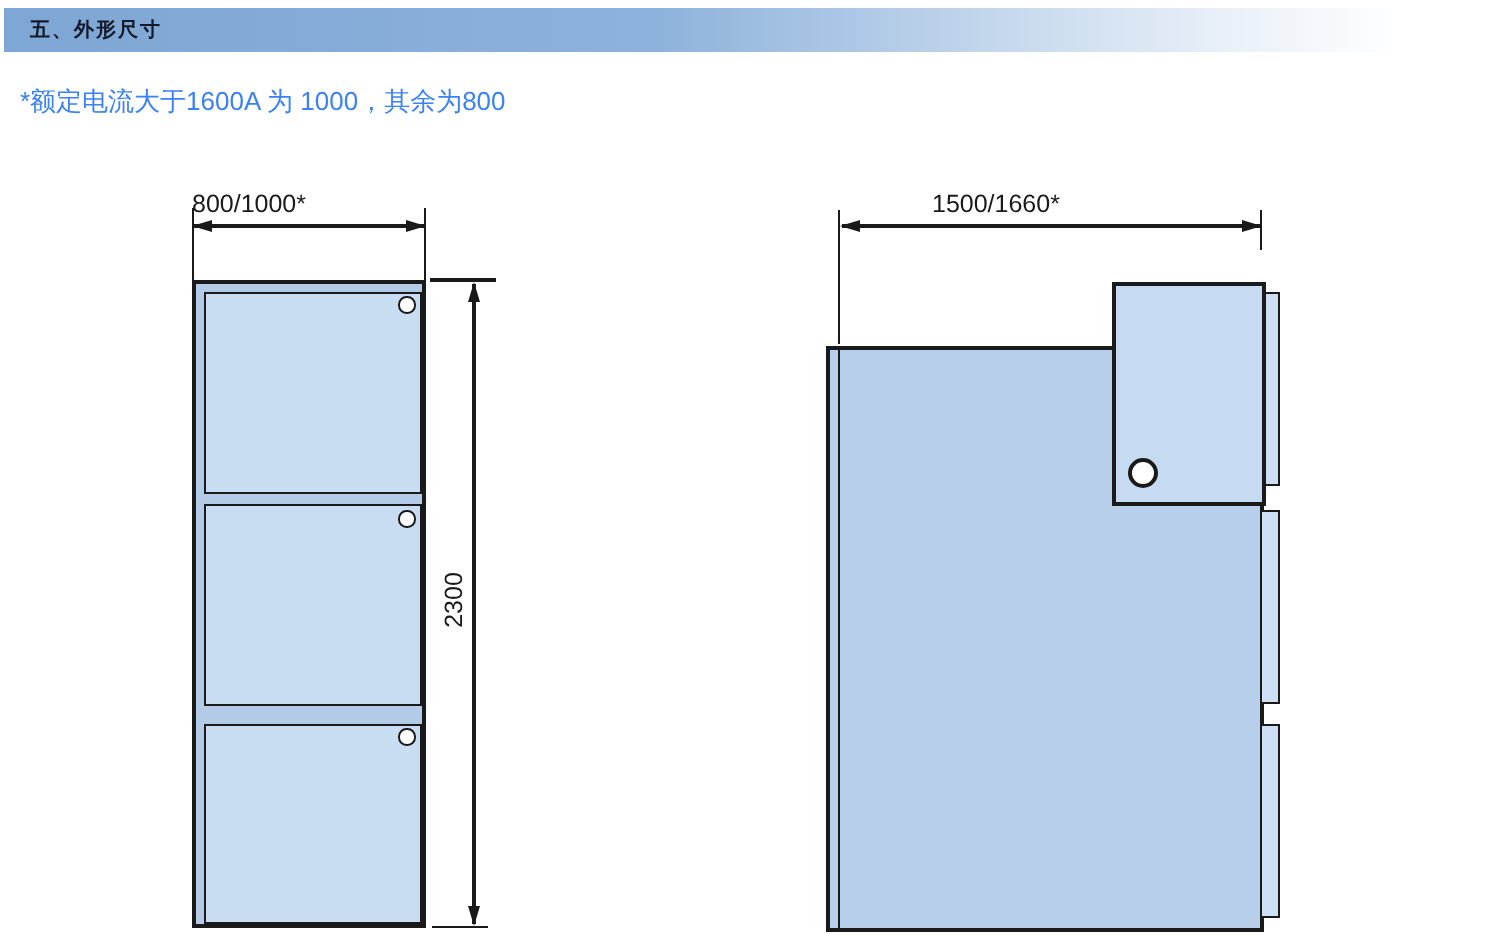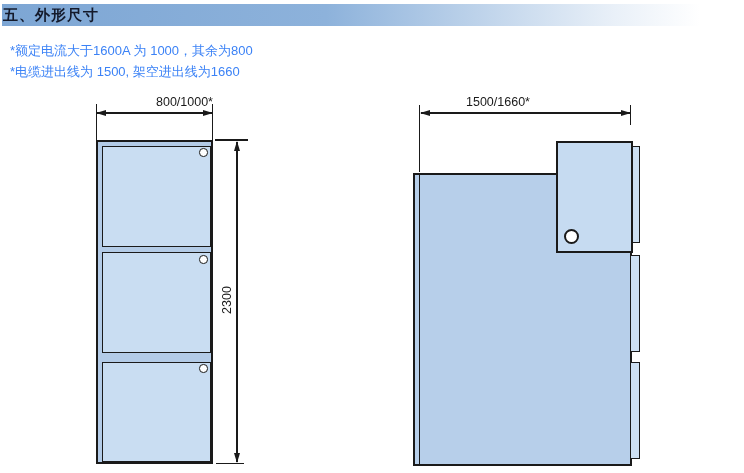--- a/index.html
+++ b/index.html
@@ -6,21 +6,21 @@
   .page {
     position:relative; width:744px; height:473px; background:#ffffff;
     font-family:"Liberation Sans","DejaVu Sans",sans-serif; overflow:hidden;
   }
   .header-bar {
     position:absolute; left:2px; top:4px; width:720px; height:22px;
     background:linear-gradient(to right,#7da6d4 0%,#8db2db 45%,#e9f0f8 85%,#ffffff 97%);
     display:flex; align-items:center;
   }
   .header-title {
-    font-size:15px; font-weight:bold; color:#141a2b; padding-left:1px; letter-spacing:1px;
+    font-size:10px; font-weight:bold; color:#141a2b; padding-left:13px; letter-spacing:1px;
   }
   .note {
     position:absolute; left:10px; font-size:13px; color:#3b82f6; white-space:nowrap;
   }
   .dim-label { position:absolute; font-size:12.5px; color:#1a1a1a; white-space:nowrap; }
   .line-h { position:absolute; height:1.5px; background:#1a1a1a; }
   .line-v { position:absolute; width:1.5px; background:#1a1a1a; }
   .rect { position:absolute; box-sizing:border-box; border:2px solid #1a1a1a; }
   .rect-thin { position:absolute; box-sizing:border-box; border:1.5px solid #1a1a1a; }
   .circle { position:absolute; box-sizing:border-box; border-radius:50%; background:#ffffff; }
@@ -39,25 +39,24 @@
 </head>
 <body>
 
 <div class="page">
 
   <div class="header-bar">
     <span class="header-title">五、外形尺寸</span>
   </div>
 
   <div class="note" style="top:42px;">*额定电流大于1600A 为 1000，其余为800</div>
-  <div class="note" style="top:63px;">*电缆进出线为 1500, 架空进出线为1660</div>
 
   <div>
 
-    <div class="dim-label" style="left:96px;top:95px;width:117px;text-align:right;">800/1000*</div>
+    <div class="dim-label" style="left:96px;top:95px;width:117px;text-align:left;">800/1000*</div>
     <div class="line-h" style="left:97px;top:112px;width:115px;">
       <span class="arrow arrow-left"></span>
       <span class="arrow arrow-right"></span>
     </div>
     <div class="line-v" style="left:95.5px;top:104px;height:36px;"></div>
     <div class="line-v" style="left:211.5px;top:104px;height:36px;"></div>
 
     <div class="rect frame-fill" style="left:96px;top:140px;width:117px;height:324px;"></div>
     <div class="rect-thin door-fill" style="left:102px;top:146px;width:109px;height:101px;"></div>
     <div class="rect-thin door-fill" style="left:102px;top:252px;width:109px;height:101px;"></div>

